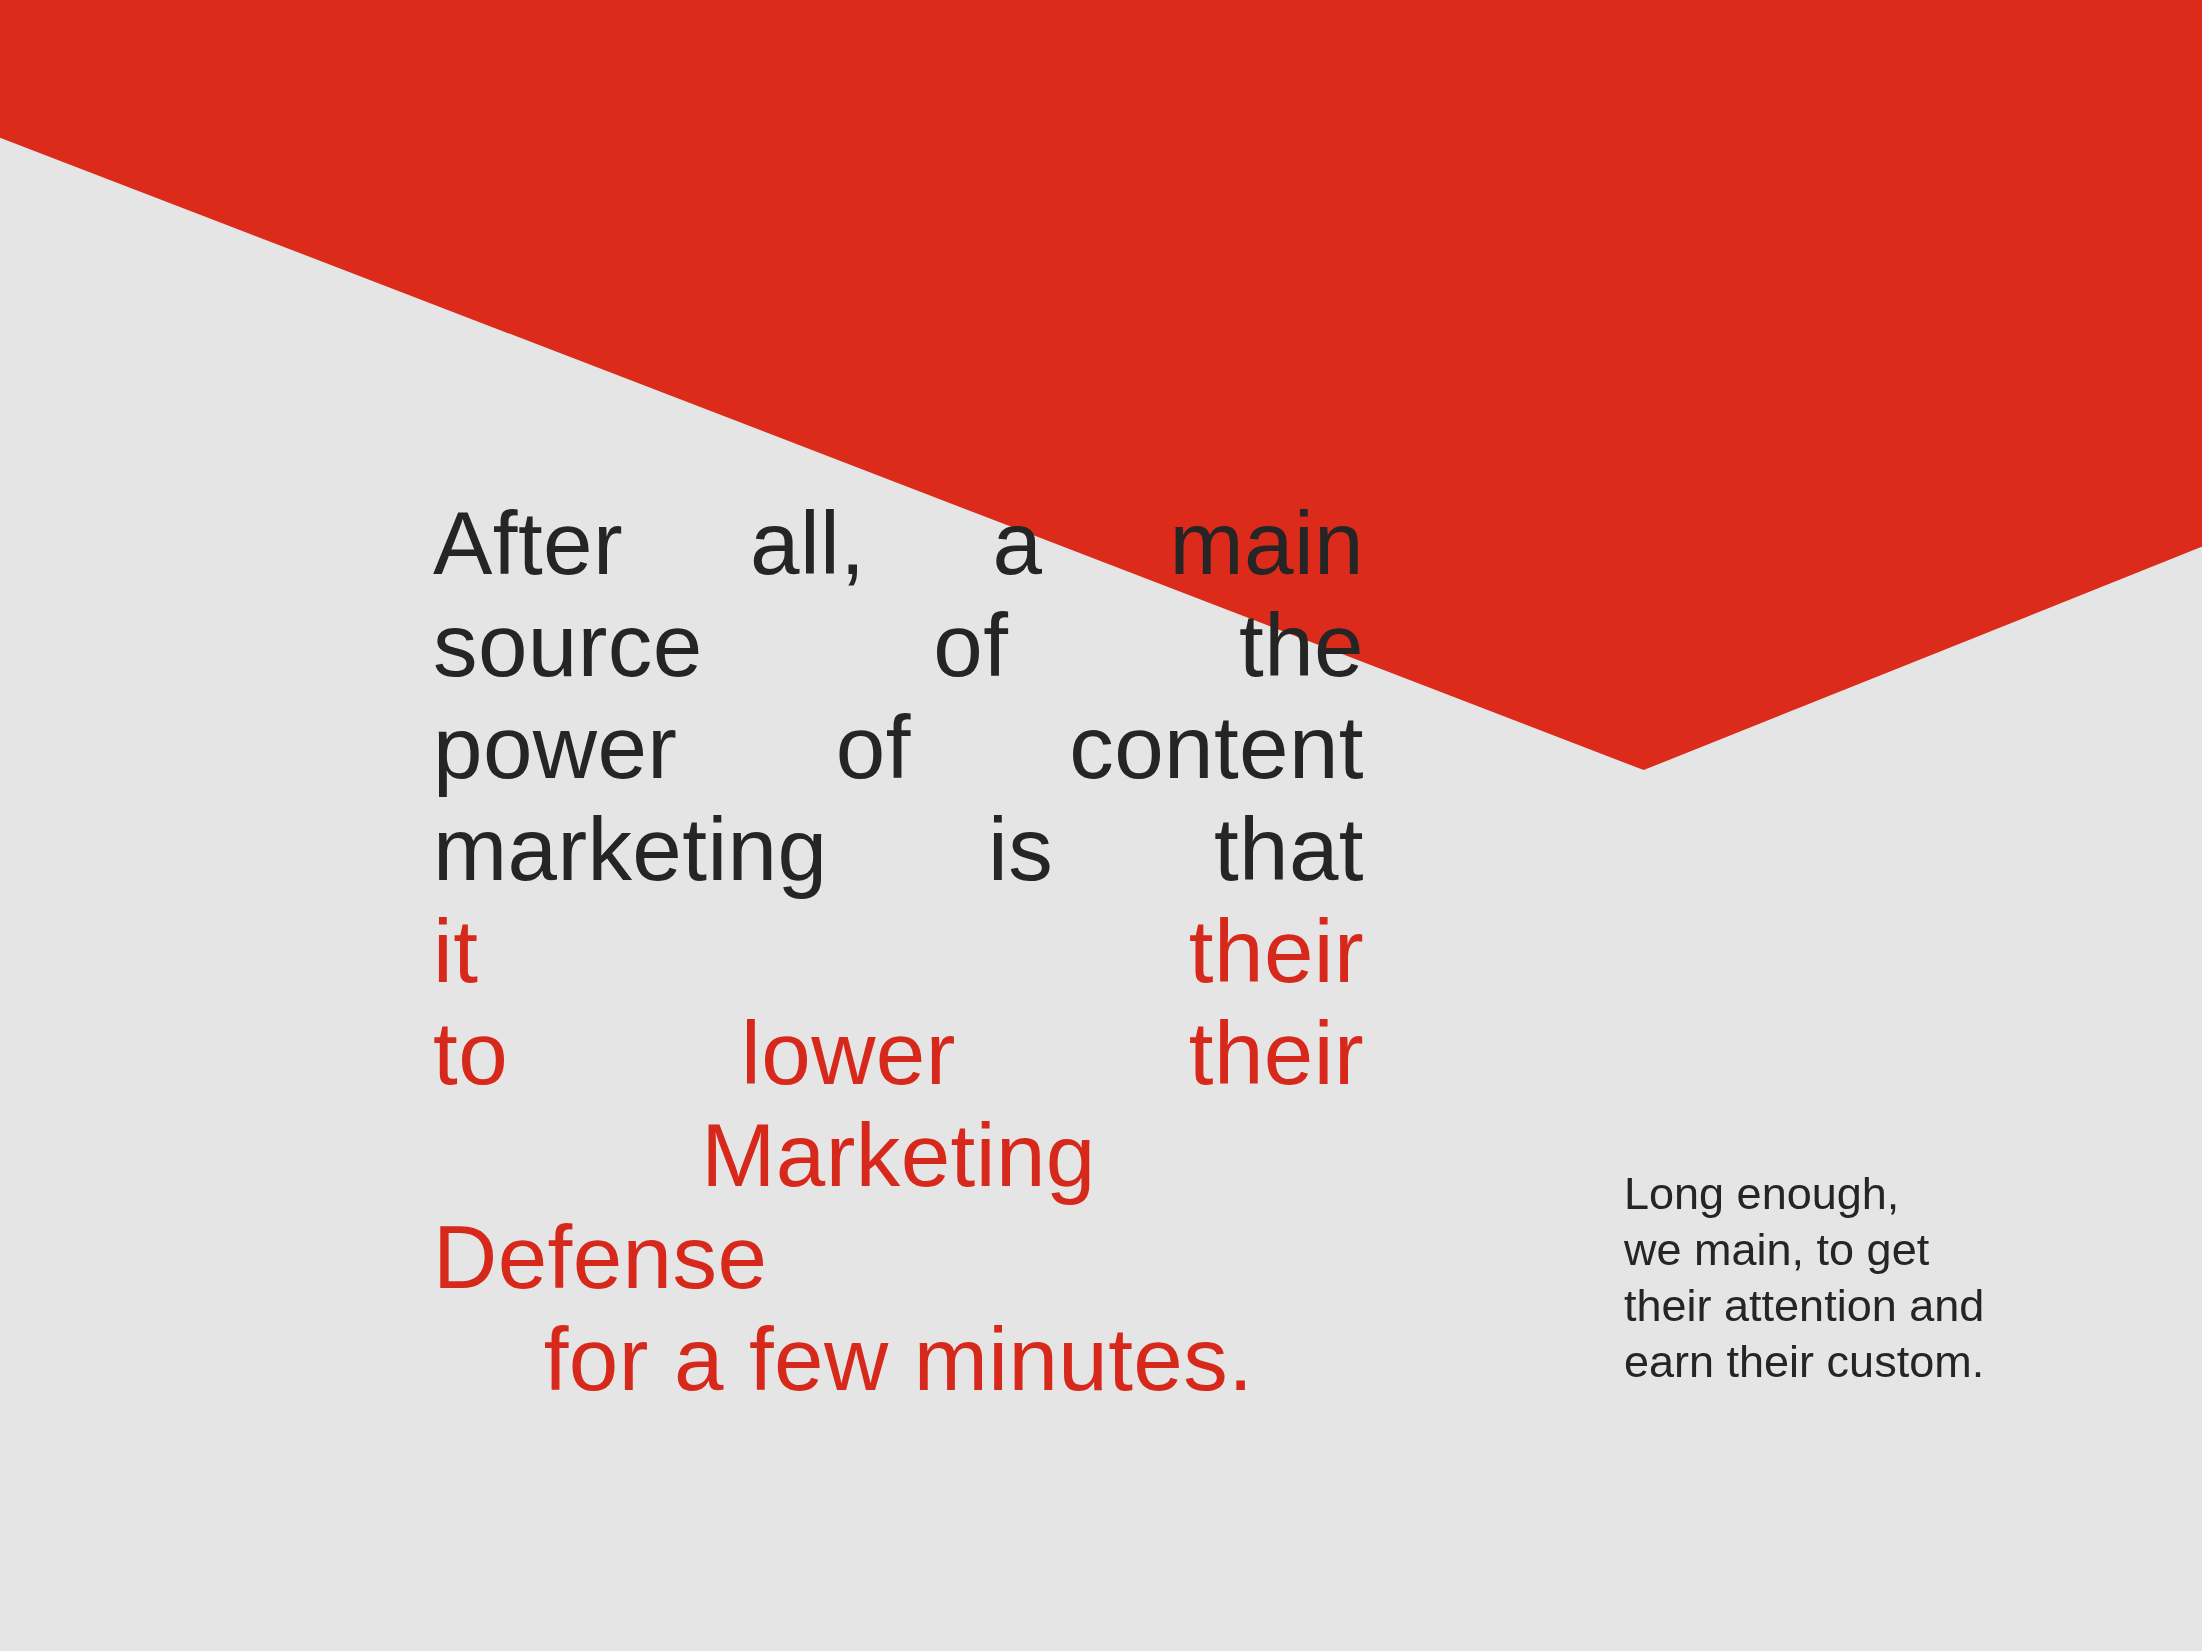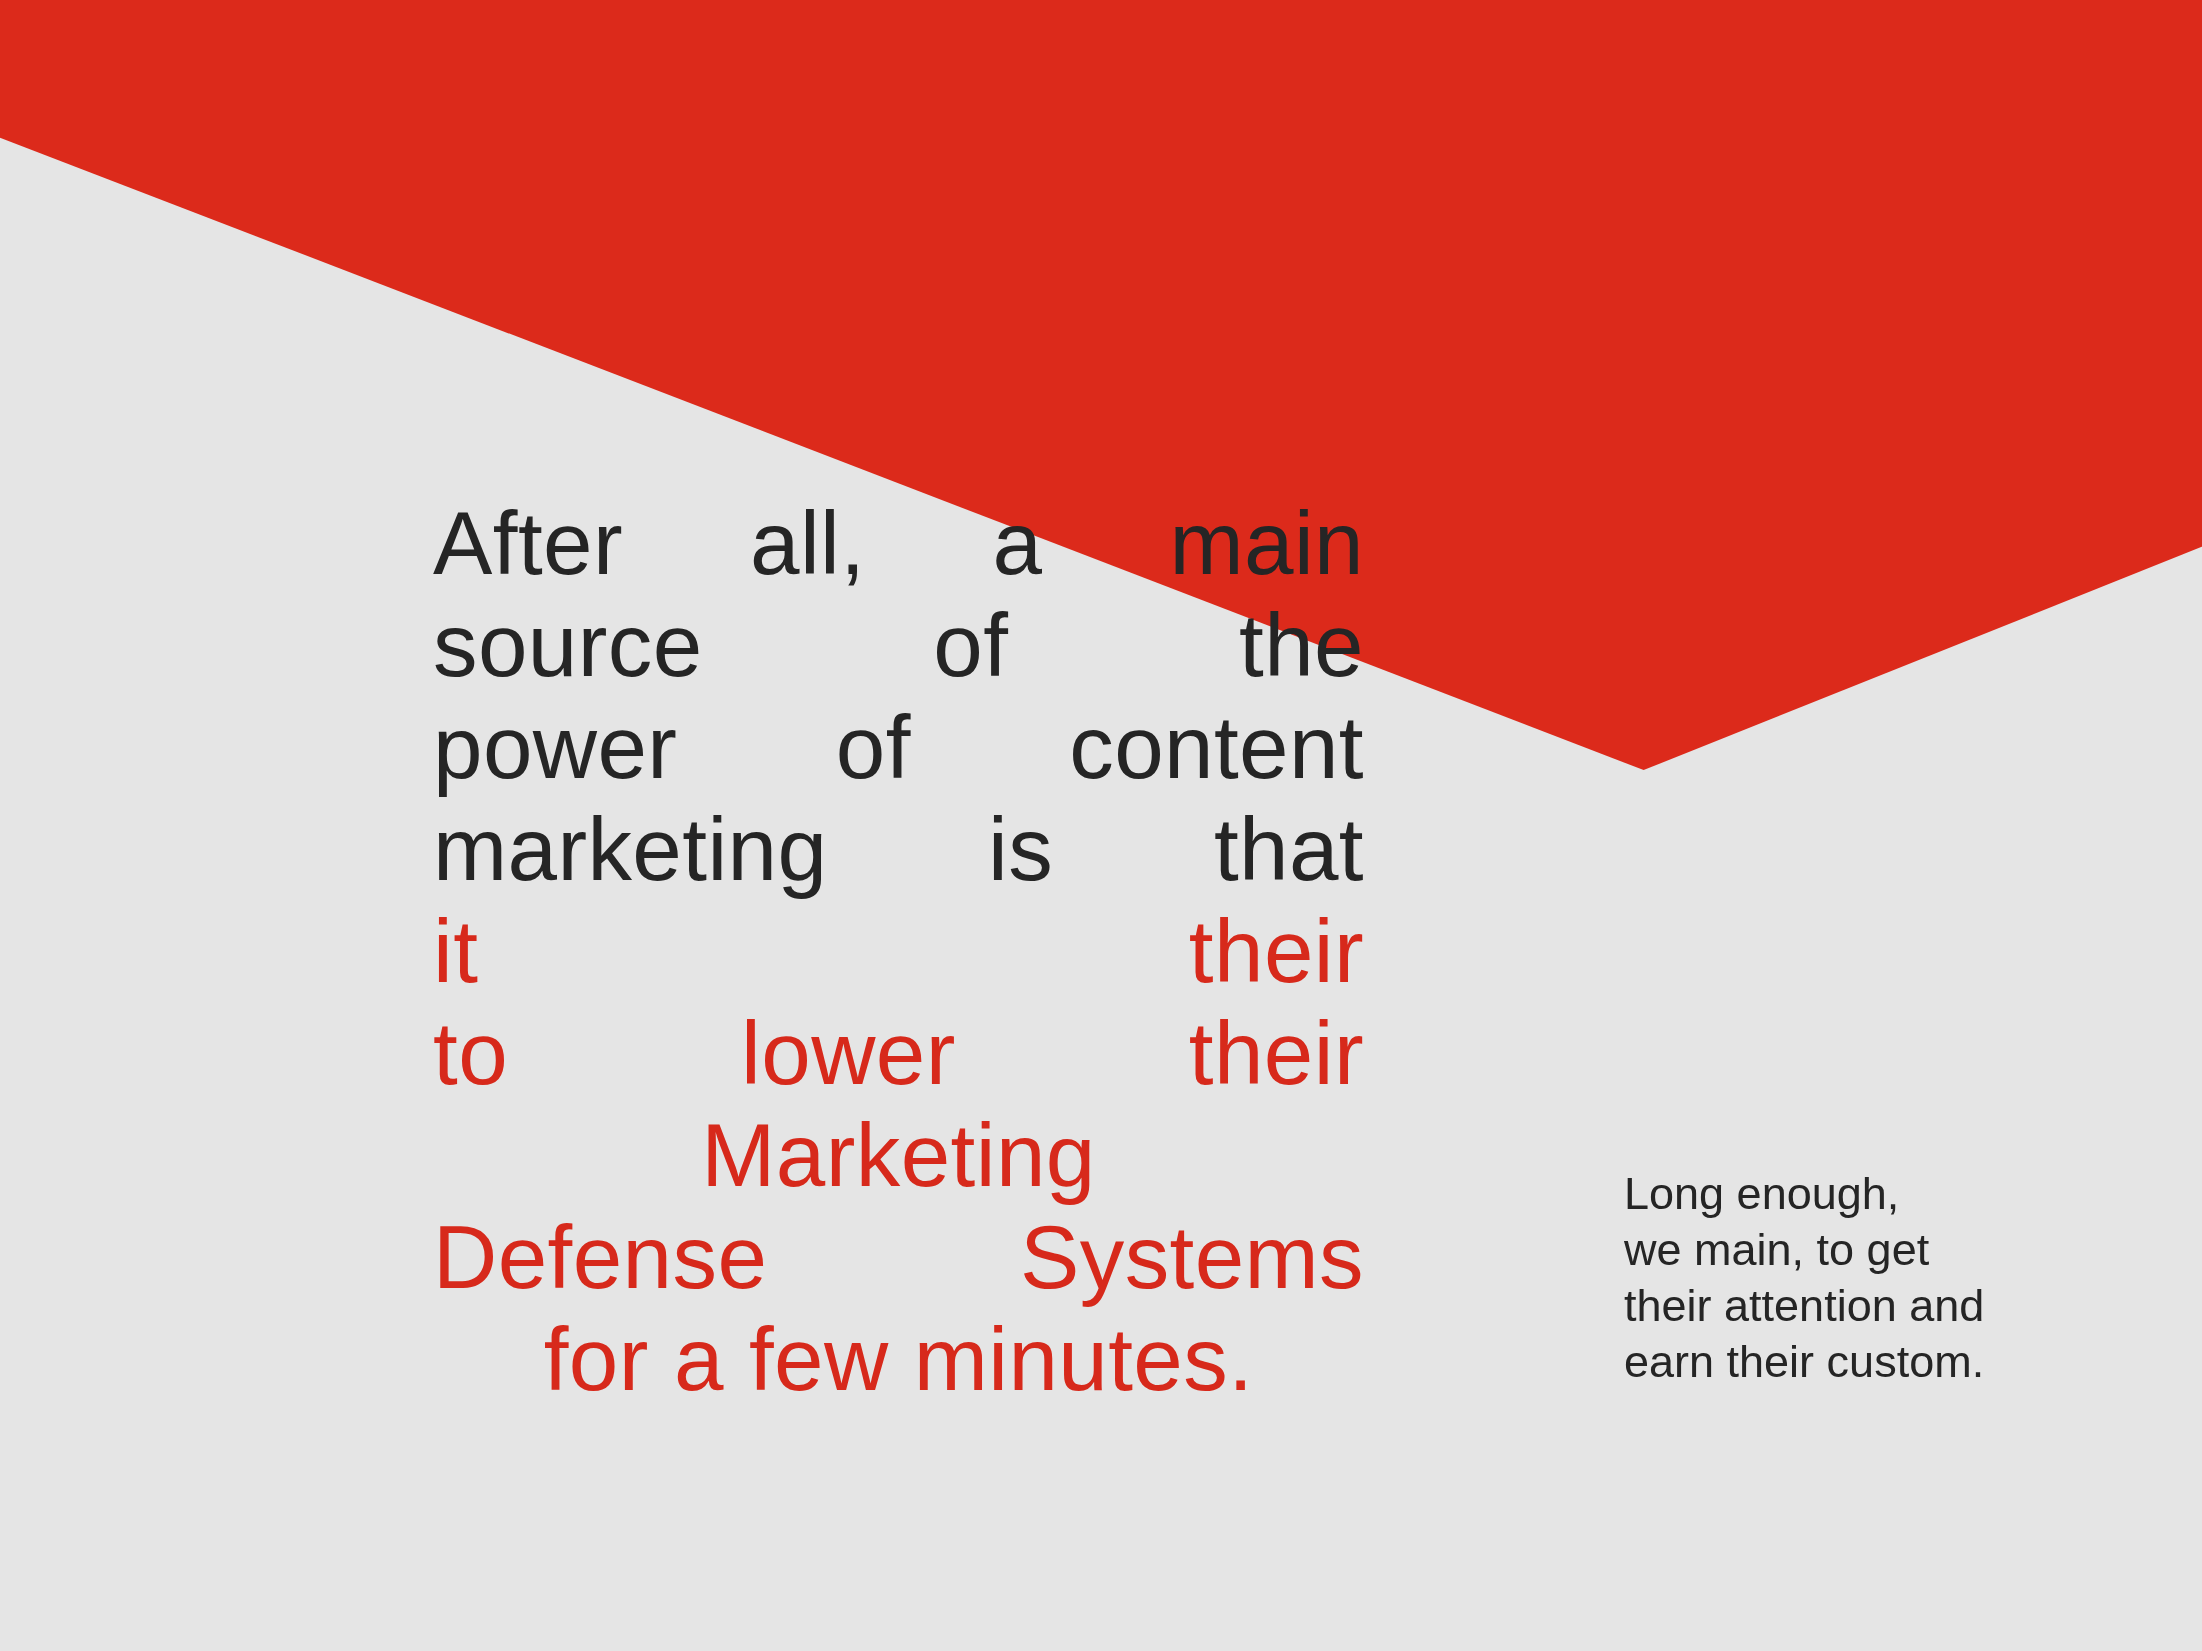--- a/index.html
+++ b/index.html
@@ -118,21 +118,20 @@
     <div class="quote-line quote-red justify">
       <span>to</span>
       <span>lower</span>
       <span>their</span>
     </div>
 
     <div class="quote-line quote-red">Marketing</div>
 
     <div class="quote-line quote-red justify">
       <span>Defense</span>
-      <span>Systems</span>
     </div>
 
     <div class="quote-line quote-red">for a few minutes.</div>
 
   </div>
 
   <div class="note-block">
     <span class="note-line">Long enough,</span>
     <span class="note-line">we main, to get</span>
     <span class="note-line">their attention and</span>

